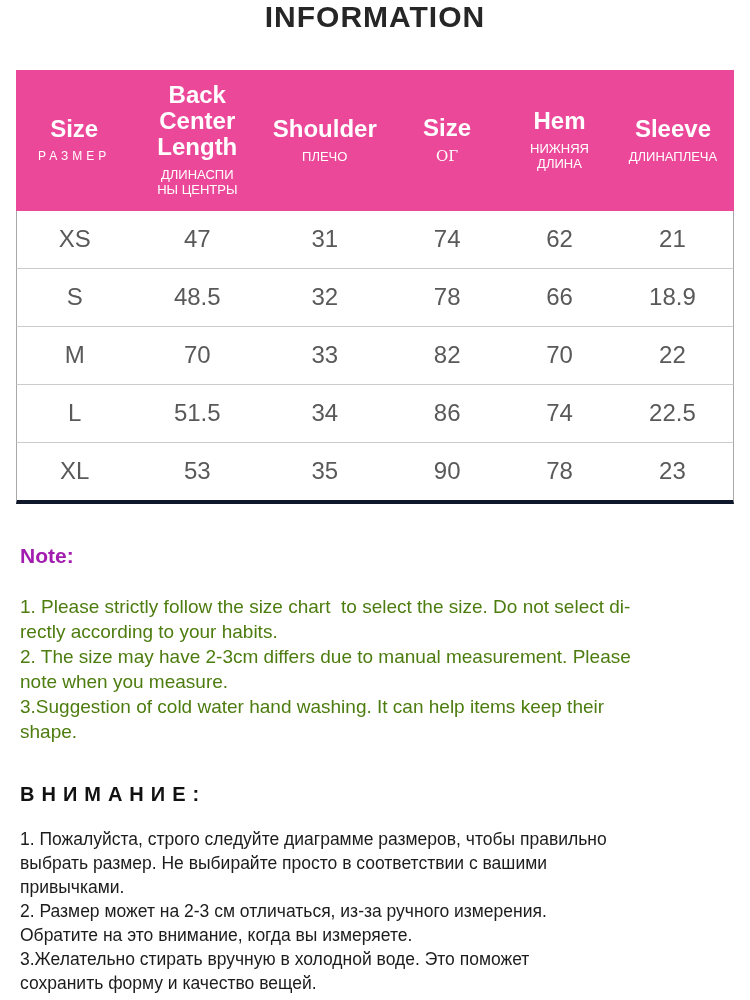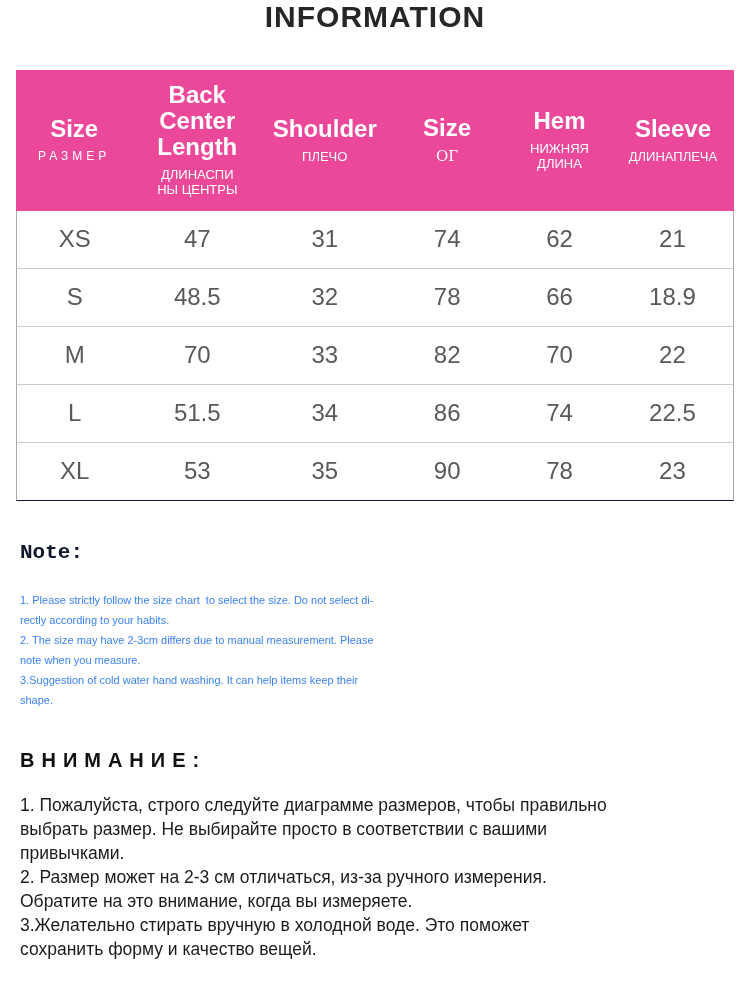--- a/index.html
+++ b/index.html
@@ -62,34 +62,33 @@
     text-align: center;
     vertical-align: middle;
     font-size: 24px;
     color: #595959;
     background: #ffffff;
     margin-left: 48px;
   }
   .size-table tbody tr + tr td { border-top: 1px solid #cccccc; }
   .size-table tbody td:first-child { border-left: 1px solid #a8a8a8; }
   .size-table tbody td:last-child { border-right: 1px solid #a8a8a8; }
-  .size-table tbody tr:last-child td { border-bottom: 1px solid #0f172a; }
+  .size-table tbody tr:last-child td { border-bottom: 4px solid #0f172a; }
   .text-block { margin: 0 20px; }
   .note-heading {
     margin-top: 40px;
     font-size: 21px;
     font-weight: 600;
-    color: #0f172a;
-    font-family: Liberation Mono, monospace;
+    color: #a21caf;
   }
   .note-body {
     margin-top: 26px;
-    font-size: 11px;
-    line-height: 20px;
-    color: #3b82f6;
+    font-size: 19px;
+    line-height: 25px;
+    color: #4d7c0f;
   }
   .para { white-space: pre-wrap; }
   .attention-heading {
     margin-top: 39px;
     font-size: 20px;
     font-weight: 600;
     letter-spacing: 7px;
     color: #111111;
   }
   .attention-body {

